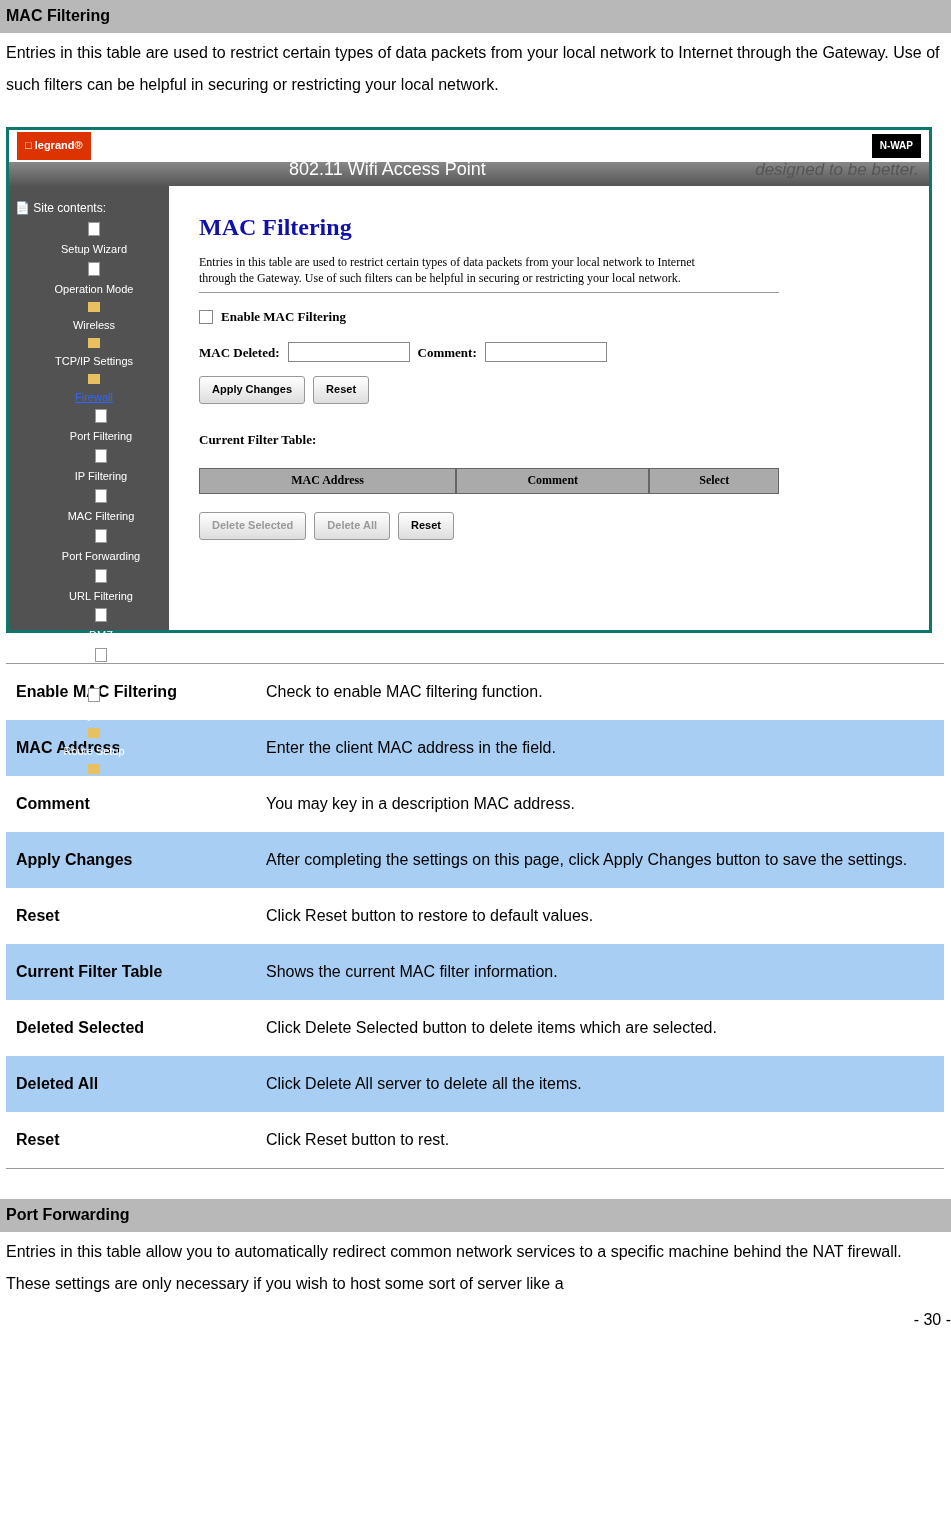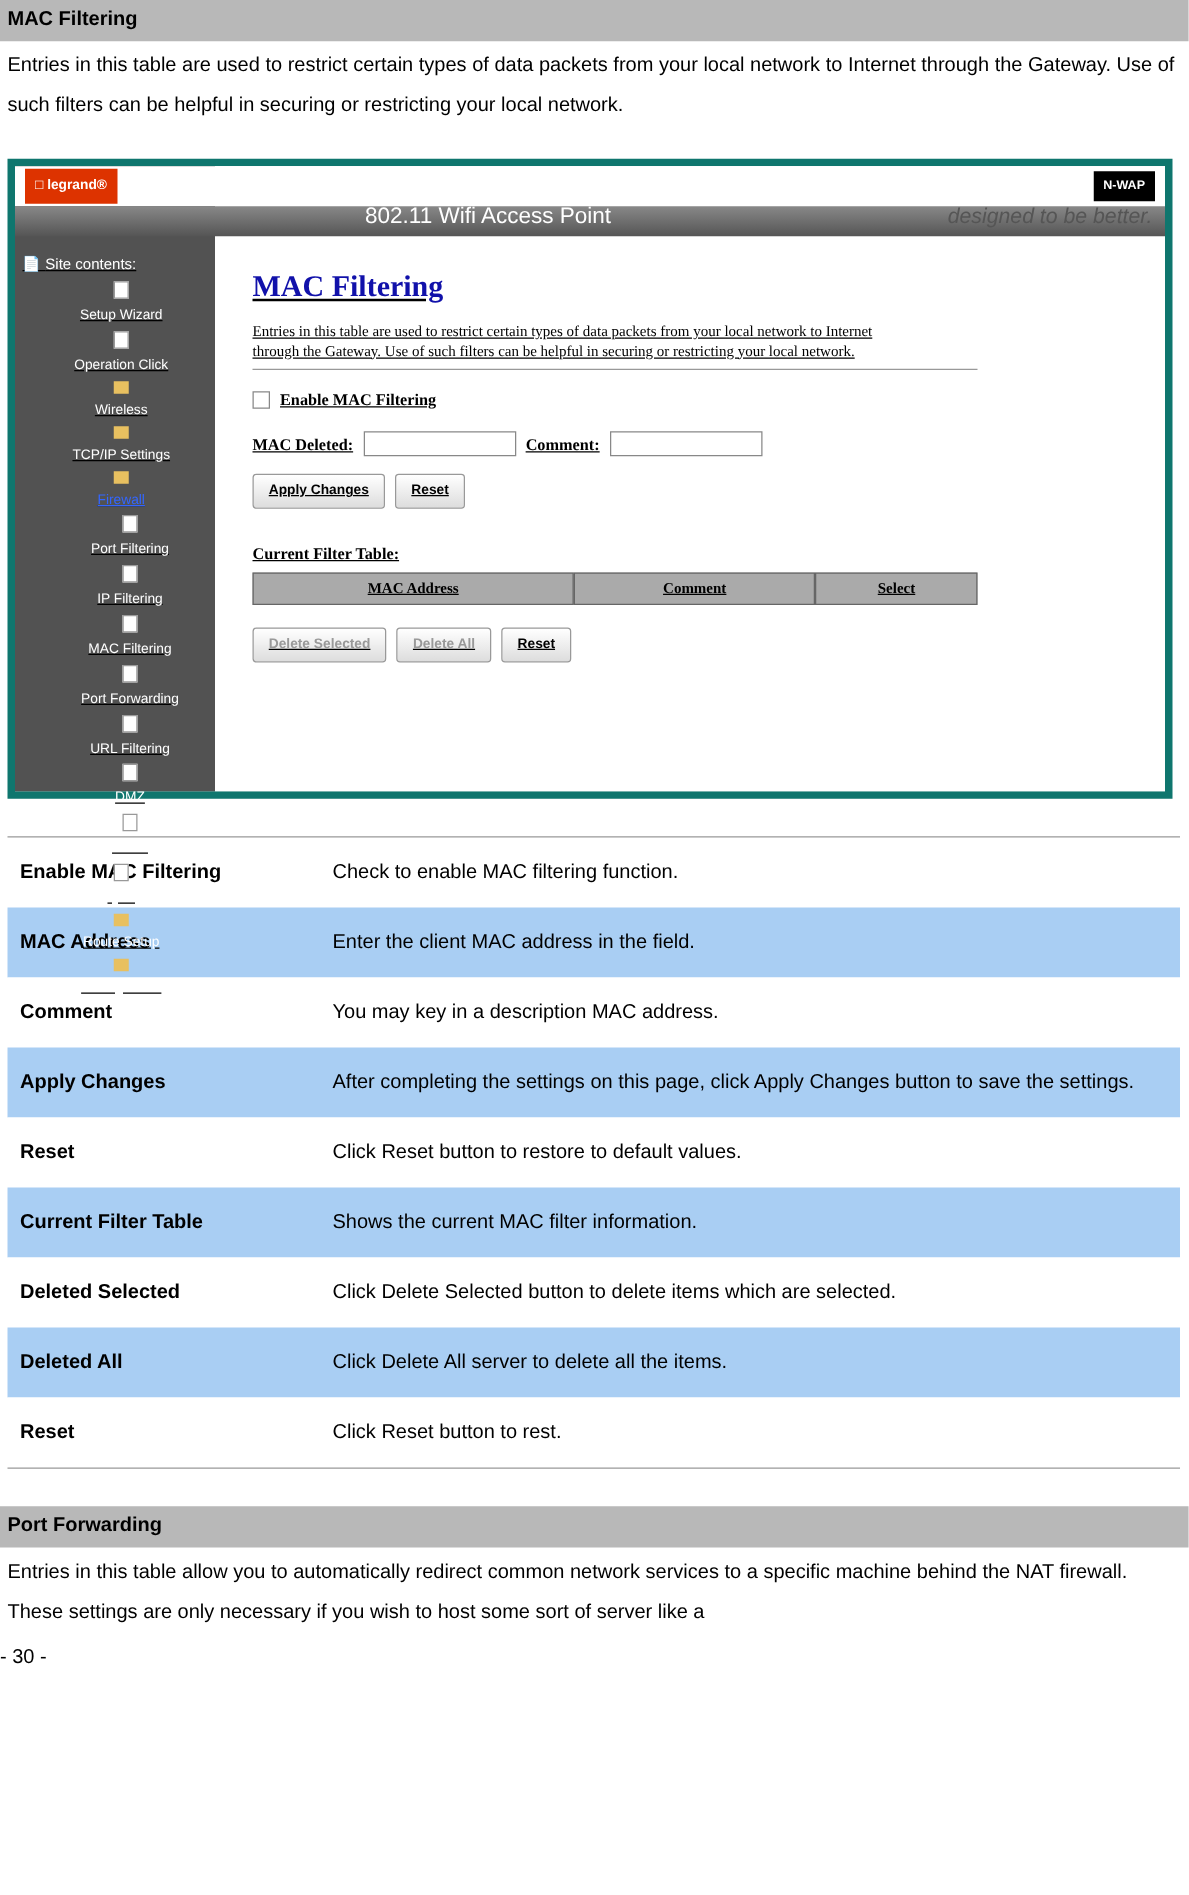--- a/index.html
+++ b/index.html
@@ -15,28 +15,27 @@
       background: #b8b8b8;
       font-weight: bold;
       padding: 2px 6px;
       margin: 0;
     }
     .intro-text {
       padding: 4px 6px 20px 6px;
       line-height: 2;
     }
     .screenshot {
-      border: 6px solid #0f766e;
+      border: 3px solid #0f766e;
       margin: 6px;
       width: 920px;
       height: 500px;
       display: flex;
       font-family: Tahoma, sans-serif;
       position: relative;
-      text-decoration: underline;
     }
     .ss-sidebar {
       width: 160px;
       background: #525252;
       color: #fff;
       font-size: 11px;
       padding: 68px 6px 6px 6px;
       box-sizing: border-box;
     }
     .ss-logo-bar {
@@ -175,21 +174,21 @@
       font-family: Arial, sans-serif;
     }
     .ss-btn.disabled {
       color: #999;
     }
     .ss-table-title {
       font-family: "Times New Roman", serif;
       font-weight: bold;
       font-size: 13px;
       margin-top: 18px;
-      margin-bottom: 4px;
+      margin-bottom: 17px;
     }
     .ss-table {
       display: flex;
       width: 580px;
       background: #aaa;
       font-family: "Times New Roman", serif;
       font-weight: bold;
       font-size: 12px;
     }
     .ss-th {
@@ -220,21 +219,21 @@
     .table-border-top {
       border-top: 1px solid #999;
     }
     .table-border-bottom {
       border-bottom: 1px solid #999;
     }
     .section-gap {
       height: 30px;
     }
     .page-num {
-      text-align: left;
+      text-align: right;
       font-size: 16px;
       padding: 6px 0;
     }
   </style>
 </head>
 <body>
 
 <div class="section-header">MAC Filtering</div>
 <div class="intro-text">Entries in this table are used to restrict certain types of data packets from your local network to Internet through the Gateway. Use of such filters can be helpful in securing or restricting your local network.</div>
 
@@ -248,21 +247,21 @@
     <span class="ss-tagline">designed to be better.</span>
   </div>
   <div class="ss-sidebar">
     <div class="ss-sidebar-title">📄 <span>Site contents:</span></div>
     <div class="ss-tree-item">
         <span class="ss-doc-icon"></span>
         <span>Setup Wizard</span>
       </div>
     <div class="ss-tree-item">
         <span class="ss-doc-icon"></span>
-        <span>Operation Click</span>
+        <span>Operation Mode</span>
       </div>
     <div class="ss-tree-item">
         <span class="ss-folder-icon"></span>
         <span>Wireless</span>
       </div>
     <div class="ss-tree-item">
         <span class="ss-folder-icon"></span>
         <span>TCP/IP Settings</span>
       </div>
     <div class="ss-tree-item">

